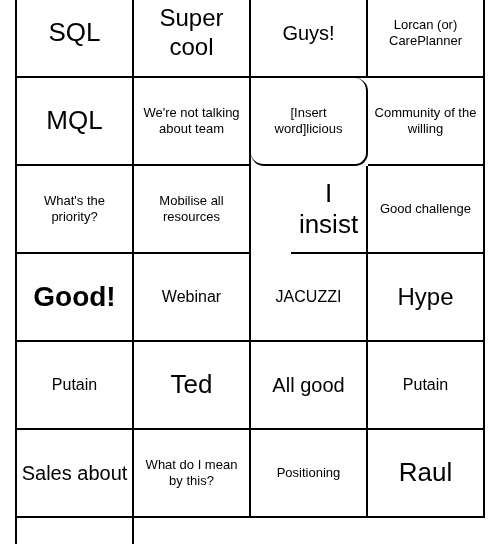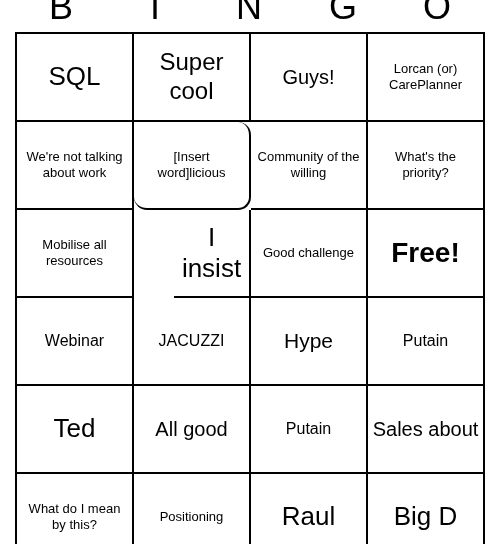--- a/index.html
+++ b/index.html
@@ -65,31 +65,32 @@
     <div class="bingo-header-cell">I</div>
     <div class="bingo-header-cell">N</div>
     <div class="bingo-header-cell">G</div>
     <div class="bingo-header-cell">O</div>
   </div>
   <div class="bingo-grid" id="bingo-grid">
   <div class="bingo-cell" style="font-size: 26px; font-weight: normal;">SQL</div>
       <div class="bingo-cell" style="font-size: 24px;">Super cool</div>
       <div class="bingo-cell" style="font-size: 20px;">Guys!</div>
       <div class="bingo-cell" style="font-size: 13px;">Lorcan (or) CarePlanner</div>
-      <div class="bingo-cell" style="font-size: 13px;">We're not talking about work</div>
+      <div class="bingo-cell" style="font-size: 26px; font-weight: normal;">MQL</div>
+      <div class="bingo-cell" style="font-size: 13px;">We're not talking about team</div>
       <div class="bingo-cell" style="font-size: 13px; border-radius: 13px;">[Insert word]licious</div>
       <div class="bingo-cell" style="font-size: 13px;">Community of the willing</div>
       <div class="bingo-cell" style="font-size: 13px;">What's the priority?</div>
       <div class="bingo-cell" style="font-size: 13px;">Mobilise all resources</div>
       <div class="bingo-cell" style="font-size: 26px; font-weight: normal; margin-left: 40px;">I insist</div>
       <div class="bingo-cell" style="font-size: 13px;">Good challenge</div>
-      <div class="bingo-cell" style="font-size: 28px; font-weight: bold;">Free!</div>
+      <div class="bingo-cell" style="font-size: 28px; font-weight: bold;">Good!</div>
       <div class="bingo-cell" style="font-size: 16px;">Webinar</div>
       <div class="bingo-cell" style="font-size: 16px;">JACUZZI</div>
-      <div class="bingo-cell" style="font-size: 21px;">Hype</div>
+      <div class="bingo-cell" style="font-size: 24px;">Hype</div>
       <div class="bingo-cell" style="font-size: 16px;">Putain</div>
       <div class="bingo-cell" style="font-size: 26px; font-weight: normal;">Ted</div>
       <div class="bingo-cell" style="font-size: 20px;">All good</div>
       <div class="bingo-cell" style="font-size: 16px;">Putain</div>
       <div class="bingo-cell" style="font-size: 20px;">Sales about</div>
       <div class="bingo-cell" style="font-size: 13px;">What do I mean by this?</div>
       <div class="bingo-cell" style="font-size: 13px;">Positioning</div>
       <div class="bingo-cell" style="font-size: 26px; font-weight: normal;">Raul</div>
       <div class="bingo-cell" style="font-size: 26px; font-weight: normal;">Big D</div>
     </div>

